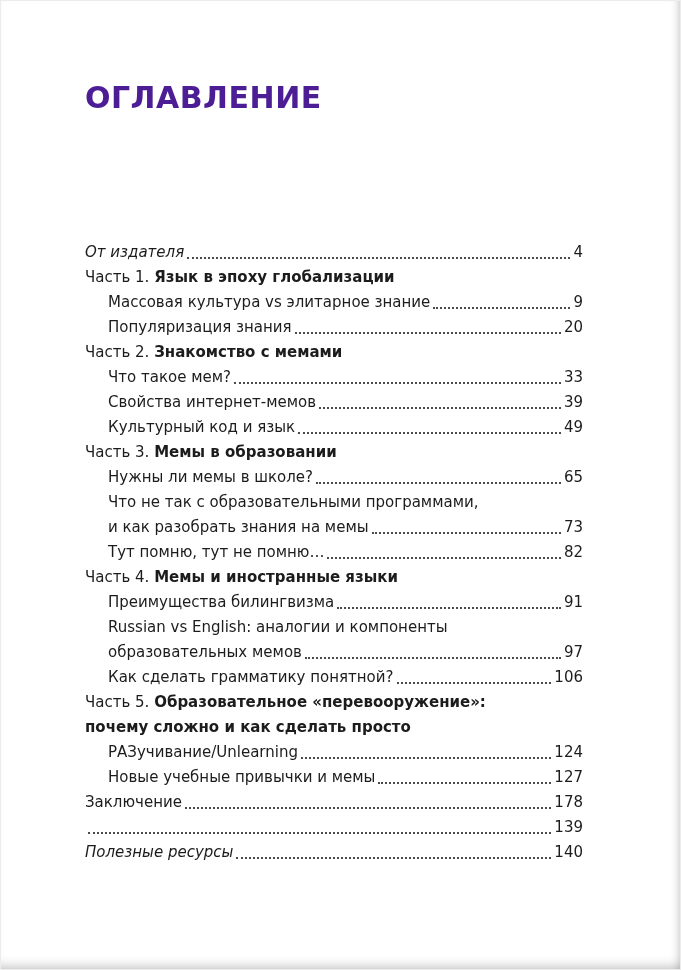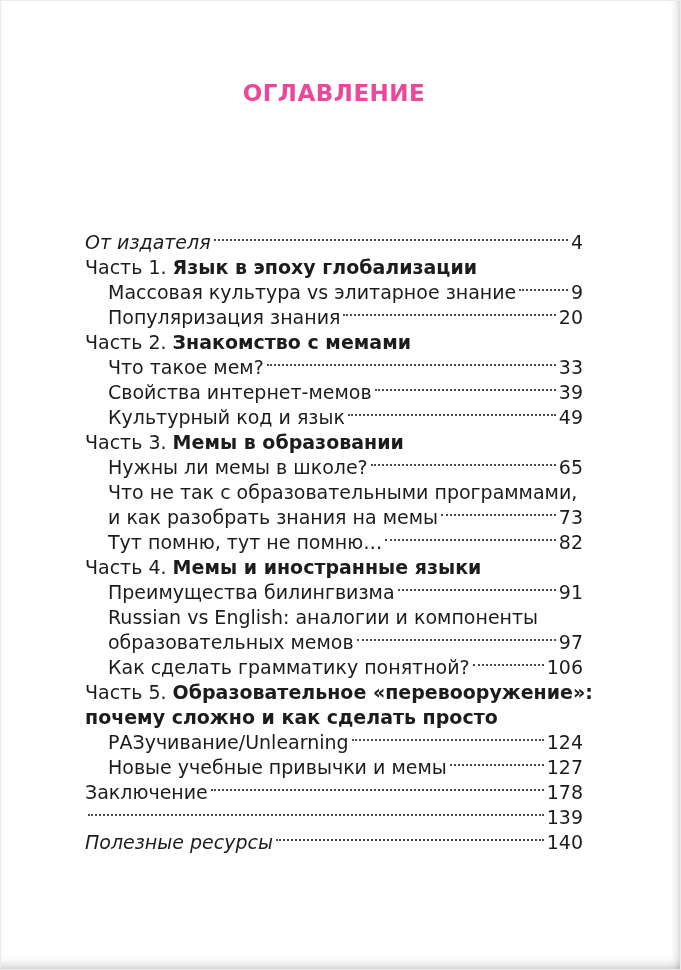--- a/index.html
+++ b/index.html
@@ -16,37 +16,37 @@
     position: absolute;
     inset: 0;
     background: #ffffff;
     box-shadow:
       inset 0 0 0 1px #ececec,
       inset -9px 0 10px -7px rgba(0,0,0,0.22),
       inset 0 -11px 12px -8px rgba(0,0,0,0.25);
     padding: 80px 98px 0 85px;
   }
   .title {
-    text-align: center;
-    font-size: 23px;
+    text-align: left;
+    font-size: 30px;
     font-weight: 700;
     letter-spacing: 0.5px;
     line-height: 1.2;
     margin-bottom: 122px;
-    color: #ec4899;
+    color: #4c1d95;
   }
   .toc { width: 100%; }
   .entry { width: 100%; }
   .entry.indent .row { padding-left: 23px; }
   .entry.italic .label { font-style: italic; }
   .row {
     display: flex;
-    align-items: center;
+    align-items: flex-end;
     height: 25px;
-    font-size: 19px;
+    font-size: 15px;
     line-height: 21px;
   }
   .label { white-space: nowrap; flex: 0 0 auto; }
   .prefix { font-weight: 400; }
   .part-title { font-weight: 700; }
   .entry.part .label { font-weight: 700; }
   .entry.part .prefix { font-weight: 400; }
   .leader {
     flex: 1 1 auto;
     margin: 0 3px;

